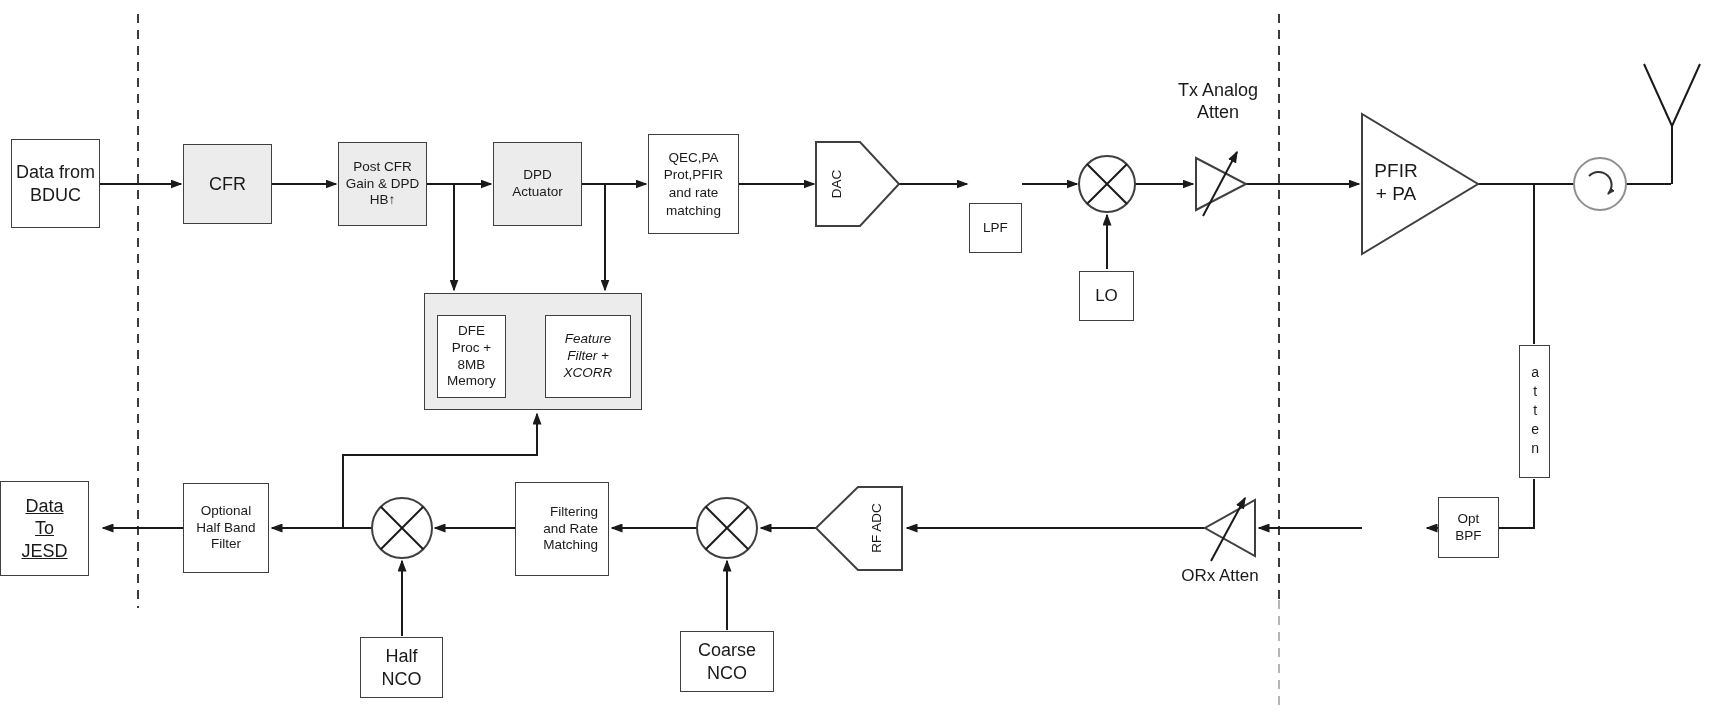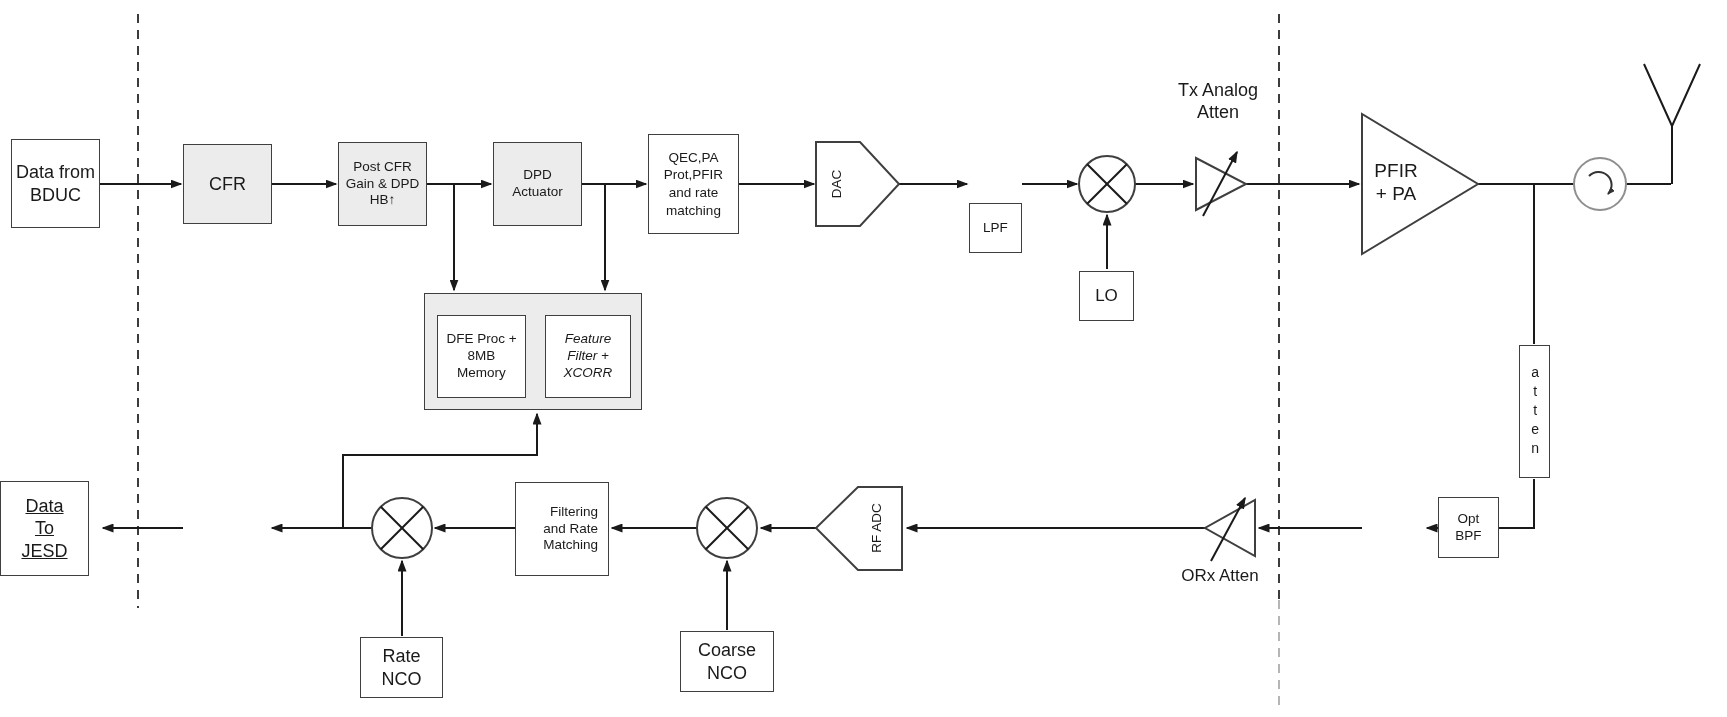--- a/index.html
+++ b/index.html
@@ -133,33 +133,34 @@
 
   <div class="box shaded" style="left:493px;top:142px;width:89px;height:84px;font-size:13.5px;padding:0 20px;">DPD Actuator</div>
 
   <div class="box" style="left:648px;top:134px;width:91px;height:100px;font-size:13.5px;padding:0 4px;line-height:1.3;">QEC,PA Prot,PFIR and rate matching</div>
 
   <div class="box" style="left:969px;top:159px;width:53px;height:50px;font-size:13.5px;margin-top:44px;">LPF</div>
 
   <div class="box" style="left:1079px;top:271px;width:55px;height:50px;font-size:17px;">LO</div>
 
   <div class="box shaded container" style="left:424px;top:293px;width:218px;height:117px;"></div>
-  <div class="box inner" style="left:437px;top:315px;width:89px;height:83px;font-size:13.5px;padding:0 8px;">DFE Proc + 8MB Memory</div>
+  <div class="box inner" style="left:437px;top:315px;width:69px;height:83px;font-size:13.5px;padding:0 8px;">DFE Proc + 8MB Memory</div>
   <div class="box inner" style="left:545px;top:315px;width:86px;height:83px;font-size:13.5px;padding:0 10px;font-style:italic;">Feature Filter + XCORR</div>
 
   <div class="box vert-box" style="left:1519px;top:345px;width:31px;height:133px;font-size:14px;">atten</div>
 
   <div class="box" style="left:1438px;top:497px;width:61px;height:61px;font-size:13.5px;padding:0 12px;">Opt BPF</div>
 
   <div class="box" style="left:515px;top:482px;width:94px;height:94px;font-size:13.5px;padding:0 10px;text-align:right;">Filtering and Rate Matching</div>
 
   <div class="box" style="left:680px;top:631px;width:94px;height:61px;font-size:18px;padding:0 10px;">Coarse NCO</div>
 
-  <div class="box" style="left:360px;top:637px;width:83px;height:61px;font-size:18px;padding:0 16px;">Rate NCO</div>
+  <div class="box" style="left:360px;top:637px;width:83px;height:61px;font-size:18px;padding:0 16px;">Half NCO</div>
 
+  <div class="box" style="left:183px;top:483px;width:86px;height:90px;font-size:13.5px;padding:0 4px;">Optional Half Band Filter</div>
 
   <div class="box" style="left:0;top:481px;width:89px;height:95px;font-size:18px;padding:0 14px;text-decoration:underline;">Data To JESD</div>
 
   <div class="label" style="left:1370px;top:160px;width:52px;font-size:19px;">PFIR + PA</div>
 
   <div class="label" style="left:1168px;top:80px;width:100px;font-size:18px;">Tx Analog Atten</div>
 
   <div class="label" style="left:1155px;top:566px;width:130px;font-size:17px;">ORx Atten</div>
 
   <div class="rot-label" style="left:794px;top:172px;width:84px;height:24px;font-size:13.5px;">DAC</div>

